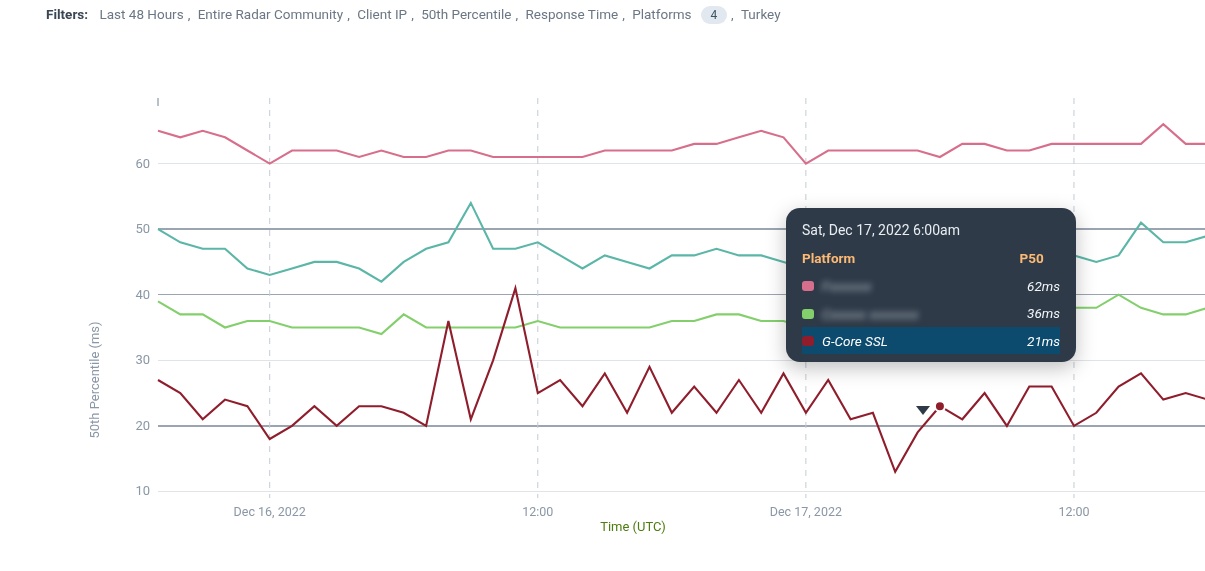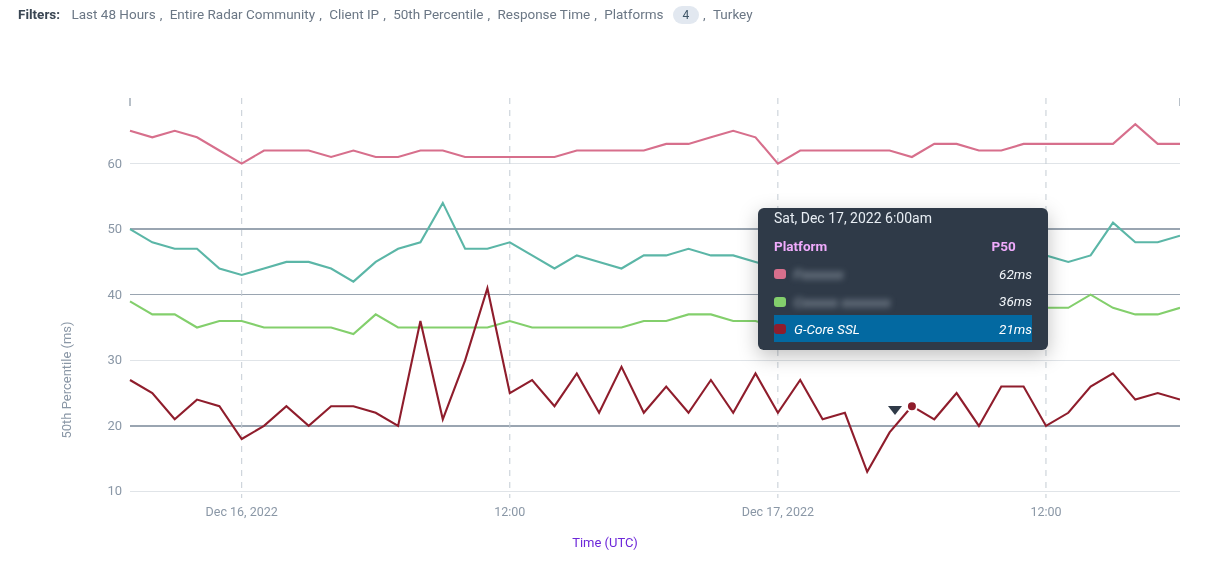--- a/index.html
+++ b/index.html
@@ -1,36 +1,36 @@
 <!DOCTYPE html>
 <html><head>
 <meta charset="utf-8">
 <style>
   html, body { margin: 0; padding: 0; width: 1205px; height: 571px; background: #ffffff; font-family: -apple-system, BlinkMacSystemFont, "Segoe UI", Roboto, Helvetica, Arial, sans-serif; color: #4a5568; }
-  .wrap { position: relative; width: 1083px; height: 571px; }
+  .wrap { position: relative; width: 1083px; height: 571px; margin-left: 28px; }
   .filters { position: absolute; left: 18px; top: 6px; font-size: 13.5px; color: #596573; }
   .filters .label { font-weight: 700; color: #3a4653; margin-right: 6px; }
   .filters .chip { color: #6b7785; margin: 0 2px; }
   .badge { display: inline-block; min-width: 16px; padding: 0 5px; height: 18px; line-height: 18px; font-size: 12px; text-align: center; border-radius: 9px; background: #e2e8f0; color: #3d5466; margin: 0 2px 0 4px; vertical-align: baseline; }
   .chart-area { position: absolute; left: 30px; top: 80px; width: 1150px; height: 470px; }
   .axis-label-y { position: absolute; left: 36px; top: 300px; transform: translate(-50%, -50%) rotate(-90deg); font-size: 13px; color: #8a97a6; white-space: nowrap; }
-  .axis-label-x { position: absolute; left: 50%; bottom: 0; transform: translateX(-50%); font-size: 13px; color: #6d28d9; }
+  .axis-label-x { position: absolute; left: 50%; bottom: 16px; transform: translateX(-50%); font-size: 13px; color: #4d7c0f; }
   svg.plot { position: absolute; left: 70px; top: 18px; }
   .ytick { font-size: 13px; fill: #8a97a6; text-anchor: end; }
   .xtick { font-size: 12.5px; fill: #8a97a6; text-anchor: middle; }
   .vgrid line { stroke: #c4ccd4; stroke-width: 1; stroke-dasharray: 6 6; }
   .series { fill: none; stroke-width: 2.1; }
-  .tooltip { position: absolute; background: #2f3a48; color: #e7edf3; border-radius: 6px; padding: 2px 16px 8px 16px; box-shadow: 0 6px 20px rgba(0,0,0,0.25); width: 258px; }
+  .tooltip { position: absolute; background: #2f3a48; color: #e7edf3; border-radius: 14px; padding: 14px 16px 8px 16px; box-shadow: 0 6px 20px rgba(0,0,0,0.25); width: 258px; }
   .tooltip .dt { font-size: 14px; color: #e7edf3; margin-bottom: 8px; }
   .tooltip table { width: 100%; border-collapse: collapse; font-size: 13.5px; }
-  .tooltip th { text-align: left; font-weight: 700; color: #f0abfc; padding: 4px 0 6px 0; }
+  .tooltip th { text-align: left; font-weight: 700; color: #fdba74; padding: 4px 0 6px 0; }
   .tooltip th.val { text-align: center; }
   .tooltip td { padding: 5px 0; color: #d7dee6; font-style: italic; }
   .tooltip td.val { text-align: right; color: #f2f6fa; }
-  .tooltip tr.hl { background: #0369a1; }
+  .tooltip tr.hl { background: #0c4a6e; }
   .tooltip tr.hl td { color: #ffffff; }
   .sw { display: inline-block; width: 12px; height: 10px; border-radius: 3px; margin-right: 8px; vertical-align: middle; }
   .plat { display: inline-block; vertical-align: middle; }
   .blur { filter: blur(3px); color:#b9c3cd; letter-spacing:0.5px;}
   .tri { position: absolute; width: 0; height: 0; border-left: 7px solid transparent; border-right: 7px solid transparent; border-top: 9px solid #2f3a48; }
 </style>
 </head>
 <body>
 <div class="wrap">
 

